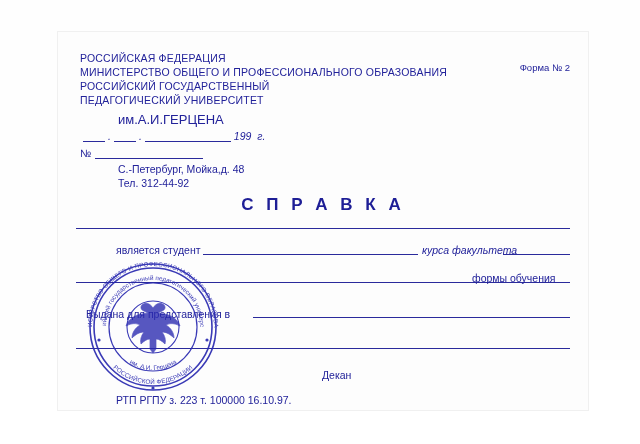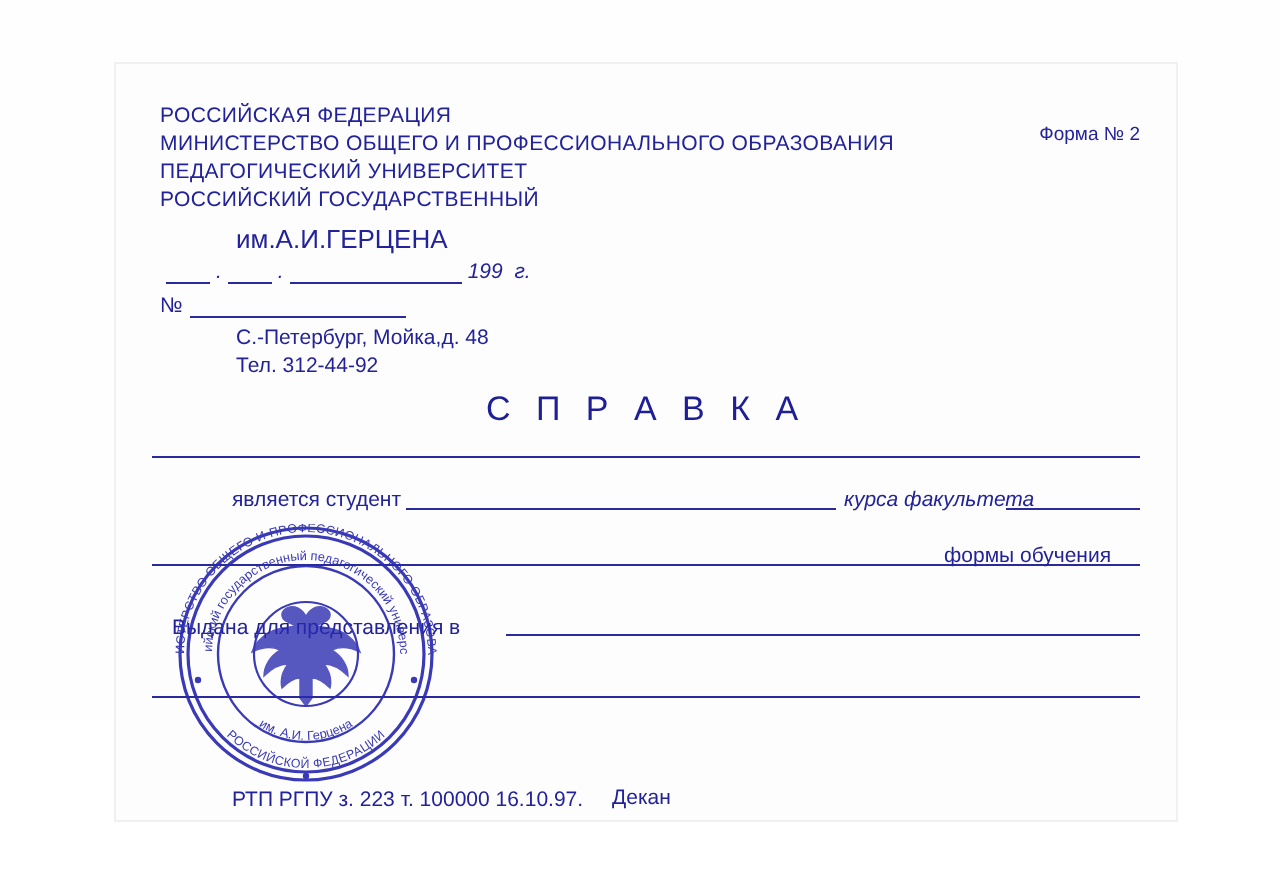--- a/index.html
+++ b/index.html
@@ -113,21 +113,21 @@
     line-height: 1.35;
     white-space: nowrap;
   }
   .title {
     position: absolute;
     left: 0;
     right: 0;
     top: 163px;
     text-align: center;
     font-size: 17px;
-    font-weight: normal;
+    font-weight: bold;
     letter-spacing: 4px;
     color: #1e1e96;
   }
   
   .rule {
     position: absolute;
     height: 0;
     border-bottom: 1px solid #2a2a9c;
   }
   .rule-1 { left: 18px; width: 494px; top: 196px; }
@@ -140,21 +140,21 @@
   .lbl {
     position: absolute;
     font-size: 10.5px;
     color: #22229a;
     white-space: nowrap;
   }
   .lbl-course  { left: 364px; top: 212px; font-style: italic; }
   .lbl-forma   { left: 414px; top: 240px; }
   .lbl-paren   { left: 152px; top: 264px; font-size: 10px; }
   .lbl-given   { left: 28px;  top: 276px; }
-  .lbl-dean    { left: 248px; top: 337px; margin-top: 24px; }
+  .lbl-dean    { left: 264px; top: 337px; }
   .footer {
     position: absolute;
     left: 58px;
     top: 362px;
     font-size: 10.5px;
     color: #22229a;
     white-space: nowrap;
   }
 
   
@@ -170,22 +170,22 @@
 </style>
 </head>
 <body>
 
 <div id="page">
   <div class="sheet">
 
     <div class="header doc-text">
       <div>РОССИЙСКАЯ ФЕДЕРАЦИЯ</div>
       <div>МИНИСТЕРСТВО  ОБЩЕГО  И  ПРОФЕССИОНАЛЬНОГО  ОБРАЗОВАНИЯ</div>
+      <div>РОССИЙСКИЙ ГОСУДАРСТВЕННЫЙ</div>
       <div>ПЕДАГОГИЧЕСКИЙ УНИВЕРСИТЕТ</div>
-      <div>РОССИЙСКИЙ ГОСУДАРСТВЕННЫЙ</div>
     </div>
 
     <div class="form-no">Форма № 2</div>
 
     <div class="univ-name">им.А.И.ГЕРЦЕНА</div>
 
     <div class="date-row">
       <span class="u-short"></span><span>.</span><span class="u-short"></span><span>.</span><span class="u-med"></span><span>199</span>&nbsp;&nbsp;<span>г.</span>
     </div>
 

